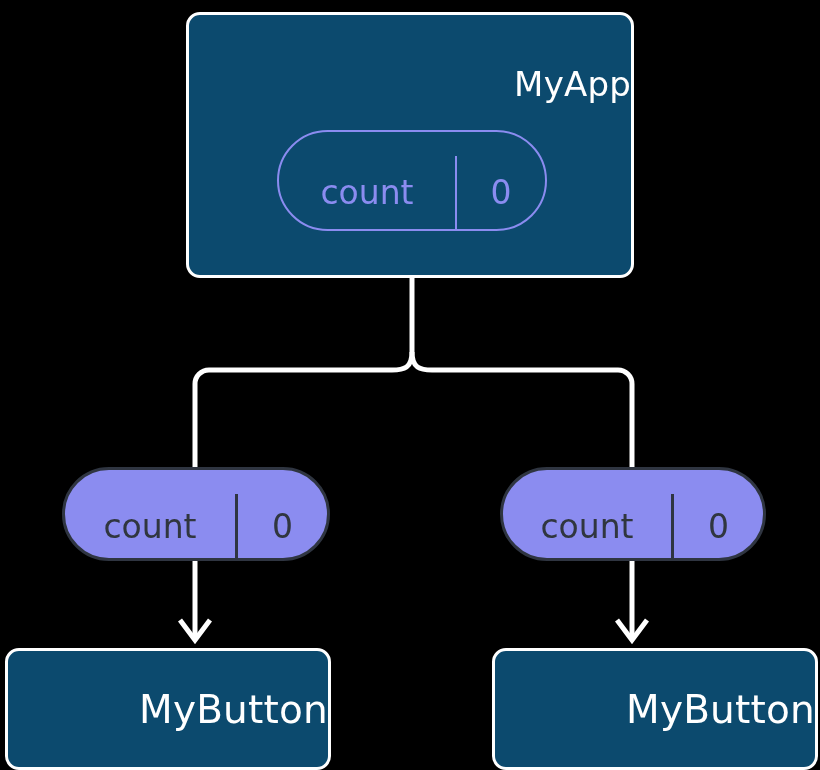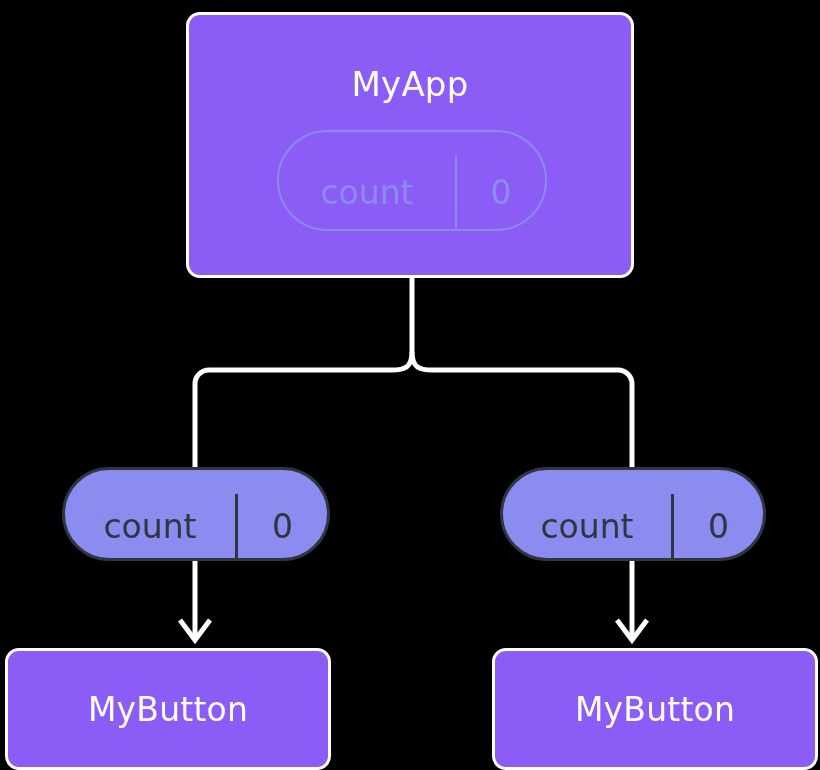--- a/index.html
+++ b/index.html
@@ -24,26 +24,26 @@
     width: 820px;
     height: 770px;
     z-index: 1;
     pointer-events: none;
   }
 
   
   .comp-box {
     position: absolute;
     box-sizing: border-box;
-    background: #8b5cf6;
+    background: #0c4a6e;
     border: 3px solid #ffffff;
     border-radius: 14px;
     display: flex;
     align-items: flex-start;
-    justify-content: center;
+    justify-content: flex-end;
     z-index: 2;
   }
   .comp-box .comp-title {
     color: #ffffff;
     font-size: 34px;
     line-height: 1;
     font-weight: 400;
     letter-spacing: 0.2px;
   }
 
@@ -55,21 +55,21 @@
   }
   #app-box .comp-title {
     margin-top: 52px;
   }
 
   .leaf-box {
     align-items: center;
     height: 122px;
   }
   .leaf-box .comp-title {
-    font-size: 33px;
+    font-size: 39px;
   }
   #button-box-left {
     left: 5px;
     top: 648px;
     width: 326px;
   }
   #button-box-right {
     left: 492px;
     top: 648px;
     width: 326px;

